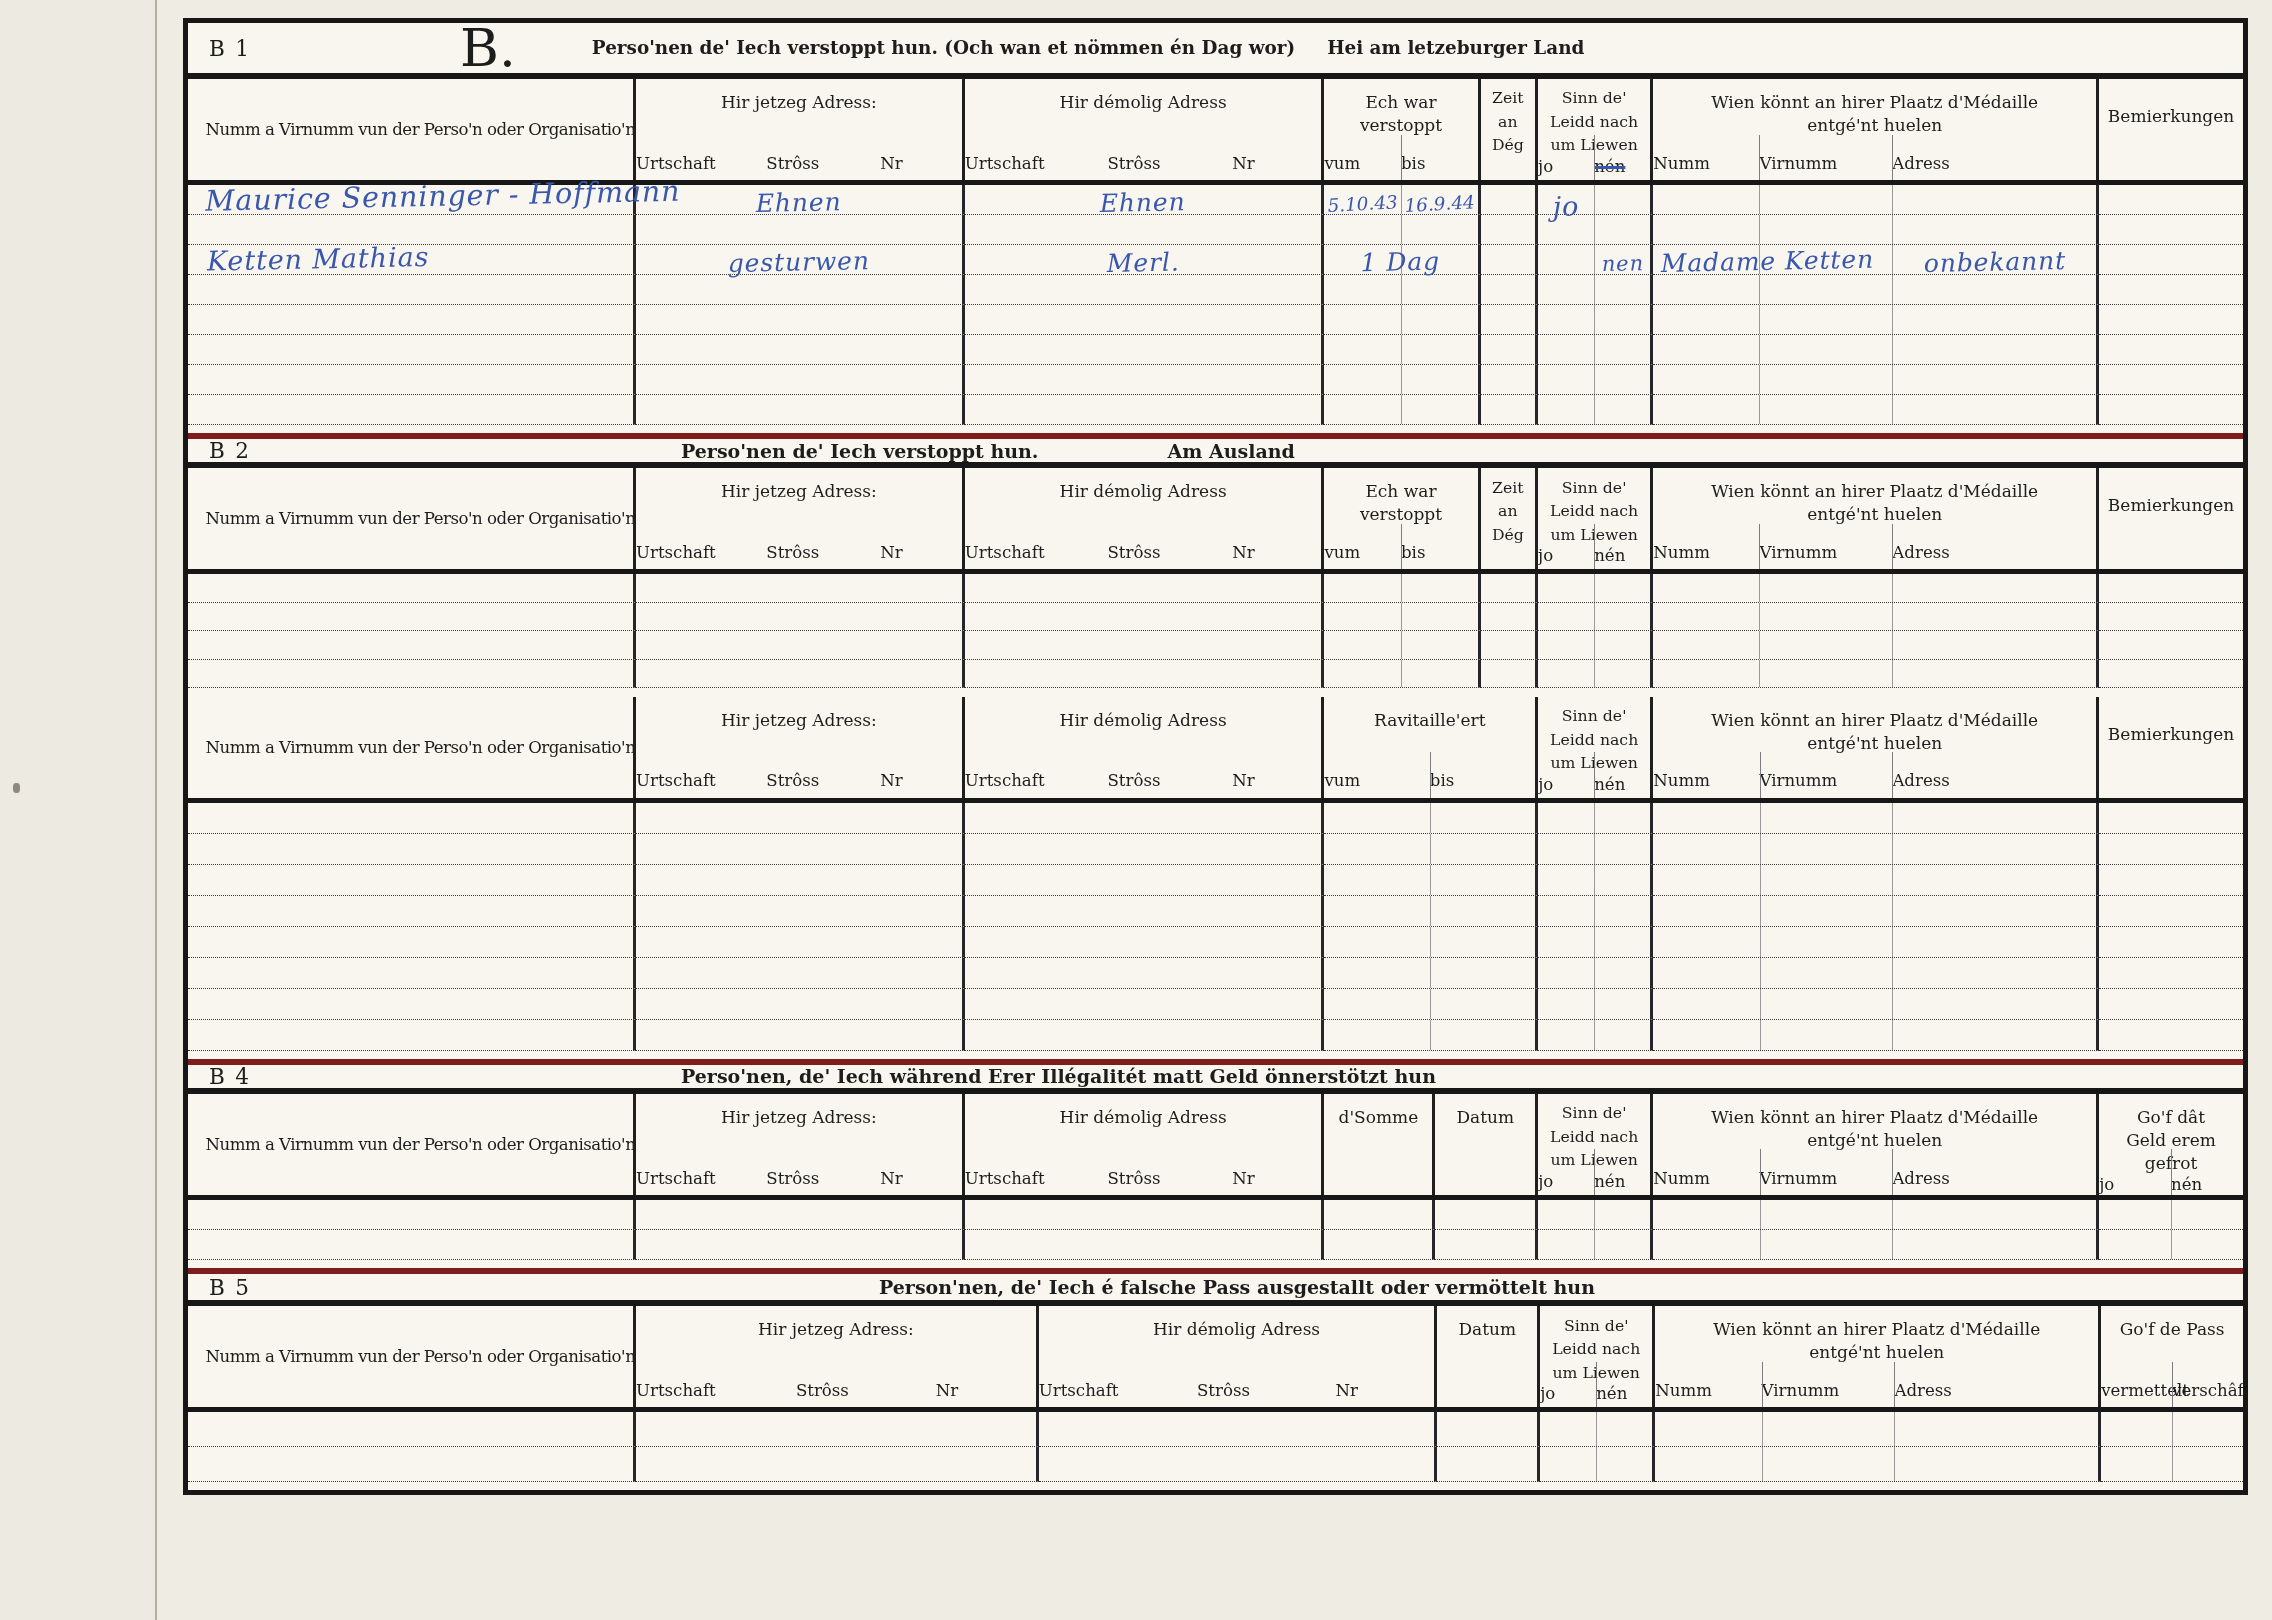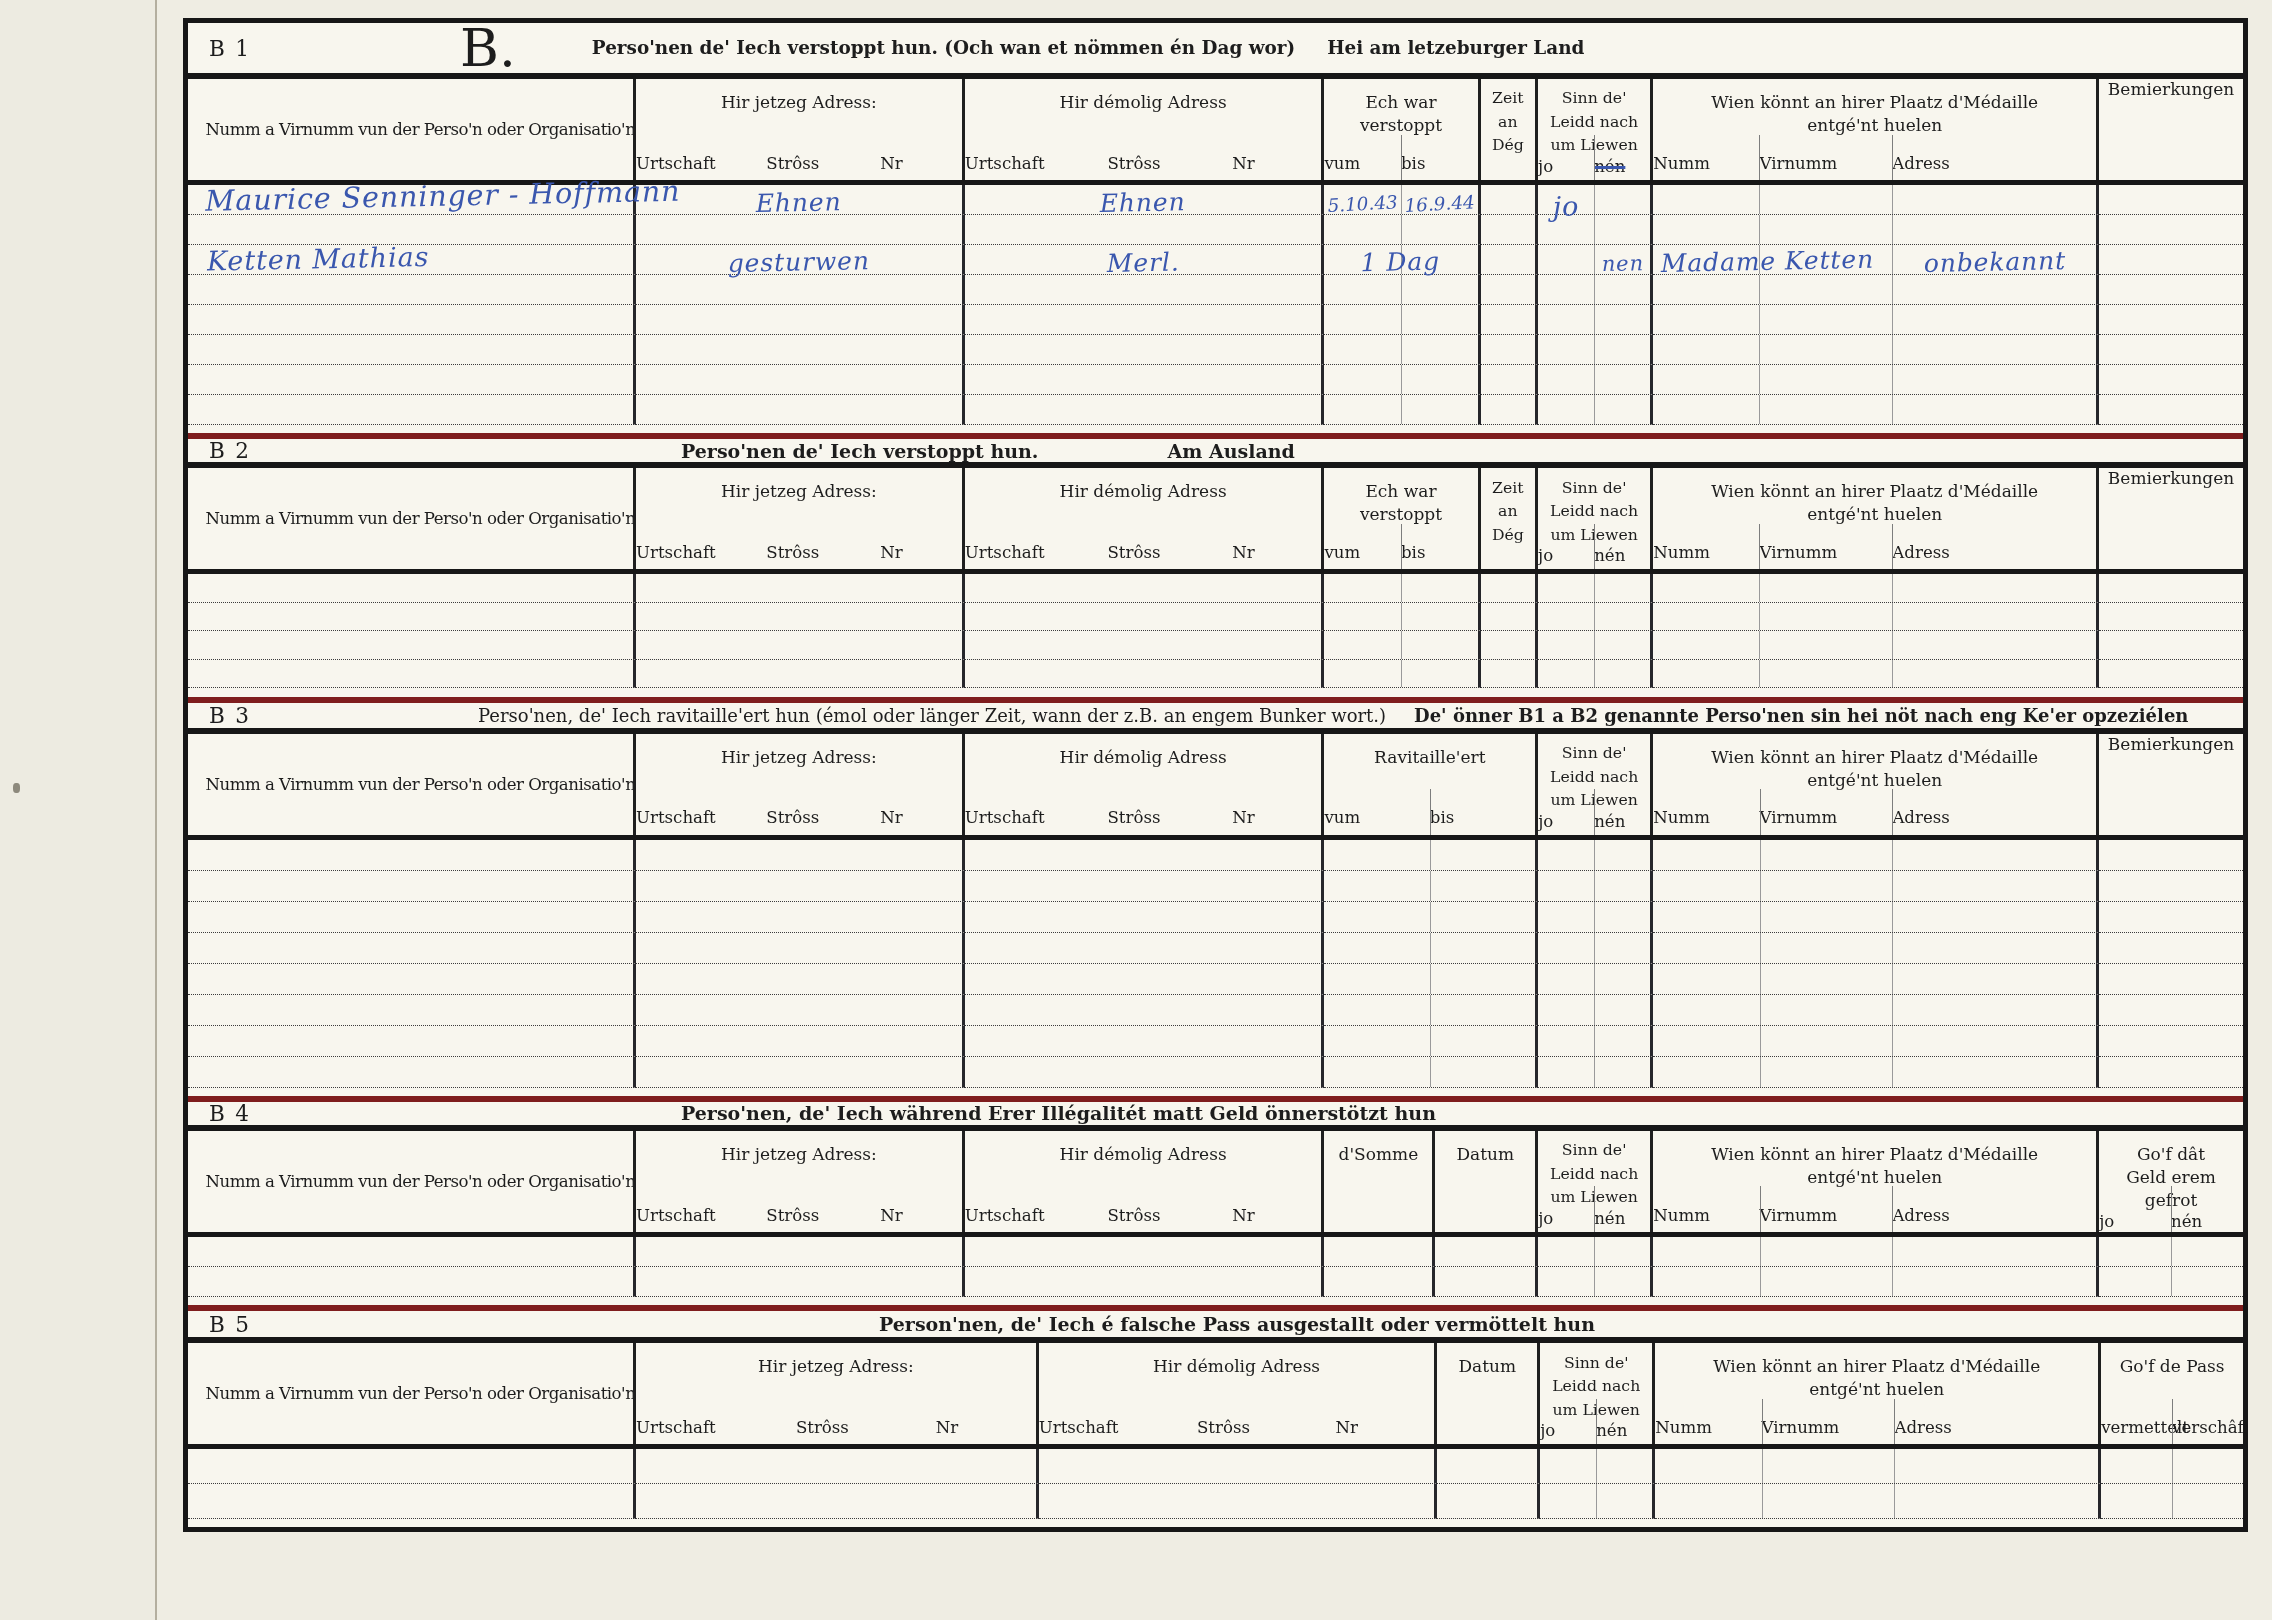--- a/index.html
+++ b/index.html
@@ -51,21 +51,21 @@
   .name-label{margin:auto 0;padding-left:17.5px;font-size:16.6px;white-space:nowrap;letter-spacing:-0.5px}
   .subrow{margin-top:auto;display:flex;padding-bottom:7.4px;font-size:16.6px;text-align:left;align-items:flex-end}
   .subrow span{display:block}
   .s40{width:40%}.s35{width:35%}.s25{width:25%}
   .half{width:50%}
   .n24{width:24%}.n30{width:30%}.n46{width:46%}
   .hdr-vline{position:absolute;top:55%;bottom:0;width:0.9px;background:#7d7d7d}
   .vl-mid{left:50%}
   .vl-24{left:24%}.vl-54{left:54%}
   .tall-lines{font-size:15.7px;line-height:1.5;padding-top:7.4px;text-align:center}
-  .bem-label{text-align:center;font-size:17px}
+  .bem-label{padding-top:27px;text-align:center;font-size:17px}
   .strike-blue{text-decoration:line-through;text-decoration-color:#3a57ae;text-decoration-thickness:2.8px}
 
   
   .tbody{padding-bottom:8.3px}
   .brow{display:flex;overflow:visible}
   .s1 .brow{height:30px}
   .s2 .brow{height:28.5px}
   .s3 .brow{height:31px}
   .s4 .brow{height:30px}
   .s5 .brow{height:35px}
@@ -535,25 +535,20 @@
             <div class="ss n24"></div>
             <div class="ss n30"></div>
             <div class="ss n46"></div>
           </div>
         <div class="bcell w-bem"></div>
       </div>
       </div>
   </section>
 
   <section class="sec s3">
-    <div class="sec-title later t-b3">
-      <span class="sec-label">B 3</span>
-      <span class="m-b3a">Perso'nen, de' Iech ravitaille'ert hun (émol oder länger Zeit, wann der z.B. an engem Bunker wort.)</span>
-      <span class="m-b3b">De' önner B1 a B2 genannte Perso'nen sin hei nöt nach eng Ke'er opzeziélen</span>
-    </div>
 
     <div class="hdr">
       <div class="col w-name">
         <div class="name-label">Numm a Virnumm vun der Perso'n oder Organisatio'n</div>
       </div>
       <div class="col w-jet">
         <div class="col-top">Hir jetzeg Adress:</div>
         <div class="subrow">
           <span class="s40">Urtschaft</span>
           <span class="s35">Strôss</span>

